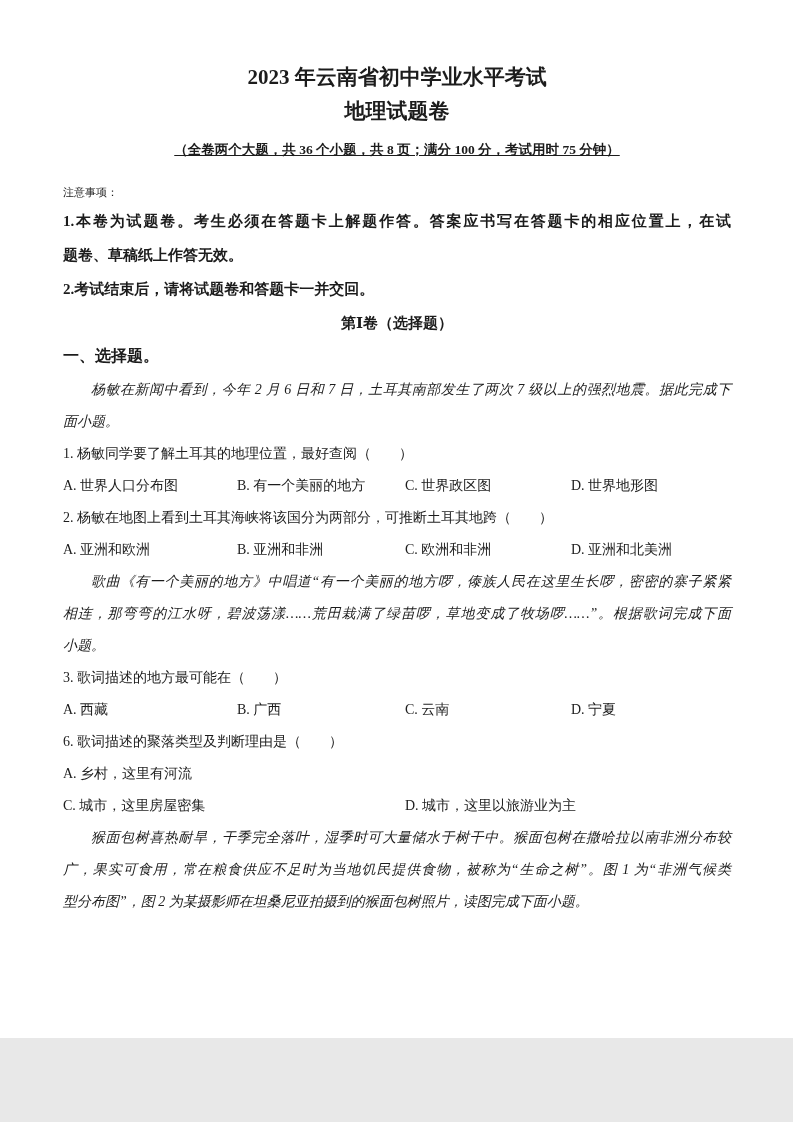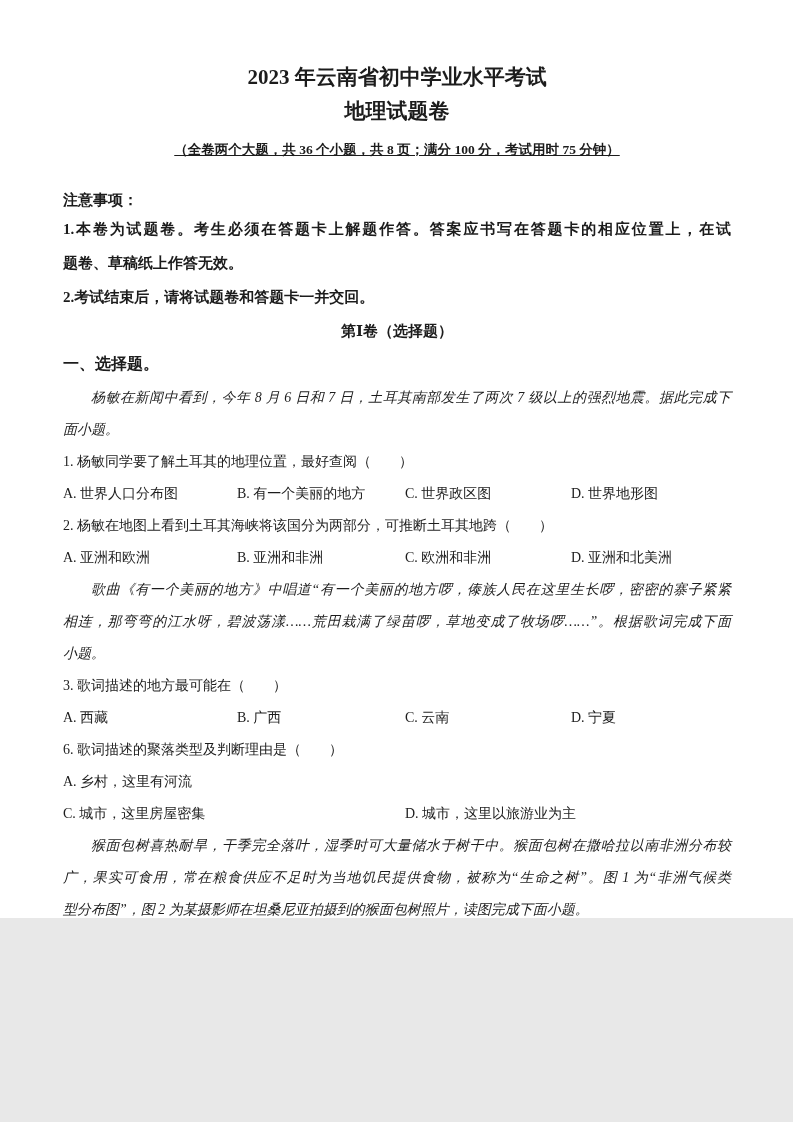--- a/index.html
+++ b/index.html
@@ -1,20 +1,20 @@
 <!DOCTYPE html>
 <html><head>
 <meta charset="utf-8">
 <style>
   * { margin: 0; padding: 0; box-sizing: border-box; }
   html, body { background: #e8e8e8; }
   .page {
     position: relative;
     width: 793px;
-    height: 918px;
+    height: 1038px;
     margin: 0 auto;
     background: #ffffff;
     color: #1c1c1c;
     font-family: "Liberation Serif", "DejaVu Serif", serif;
     overflow: hidden;
   }
   .content {
     position: absolute;
     left: 63px;
     top: 0;
@@ -36,24 +36,24 @@
   }
   .meta {
     margin-top: 14px;
     font-size: 13.5px;
     line-height: 20px;
     font-weight: bold;
     text-align: center;
     text-decoration: underline;
   }
   .notices-heading {
-    margin-top: 28px;
-    font-size: 15px;
+    margin-top: 20px;
+    font-size: 11px;
     line-height: 24px;
-    font-weight: bold;
+    font-weight: normal;
   }
   .notice-line {
     font-size: 15px;
     line-height: 34px;
     font-weight: bold;
   }
   .volume-heading {
     font-size: 15px;
     line-height: 34px;
     font-weight: bold;
@@ -109,21 +109,21 @@
     <div class="notice-line fill">1.本卷为试题卷。考生必须在答题卡上解题作答。答案应书写在答题卡的相应位置上，在试</div>
     <div class="notice-line">题卷、草稿纸上作答无效。</div>
     <div class="notice-line">2.考试结束后，请将试题卷和答题卡一并交回。</div>
 
     <div class="volume-heading">第Ⅰ卷（选择题）</div>
     <div class="part-heading">一、选择题。</div>
 
     <div>
 
       <div class="passage">
-        <div class="body-line fill indent">杨敏在新闻中看到，今年 8 月 6 日和 7 日，土耳其南部发生了两次 7 级以上的强烈地震。据此完成下</div>
+        <div class="body-line fill indent">杨敏在新闻中看到，今年 2 月 6 日和 7 日，土耳其南部发生了两次 7 级以上的强烈地震。据此完成下</div>
         <div class="body-line">面小题。</div>
       </div>
 
       <div class="body-line">1. 杨敏同学要了解土耳其的地理位置，最好查阅（　　）</div>
       <div class="body-line opts4">
         <span>A. 世界人口分布图</span>
         <span>B. 有一个美丽的地方</span>
         <span>C. 世界政区图</span>
         <span>D. 世界地形图</span>
       </div>

